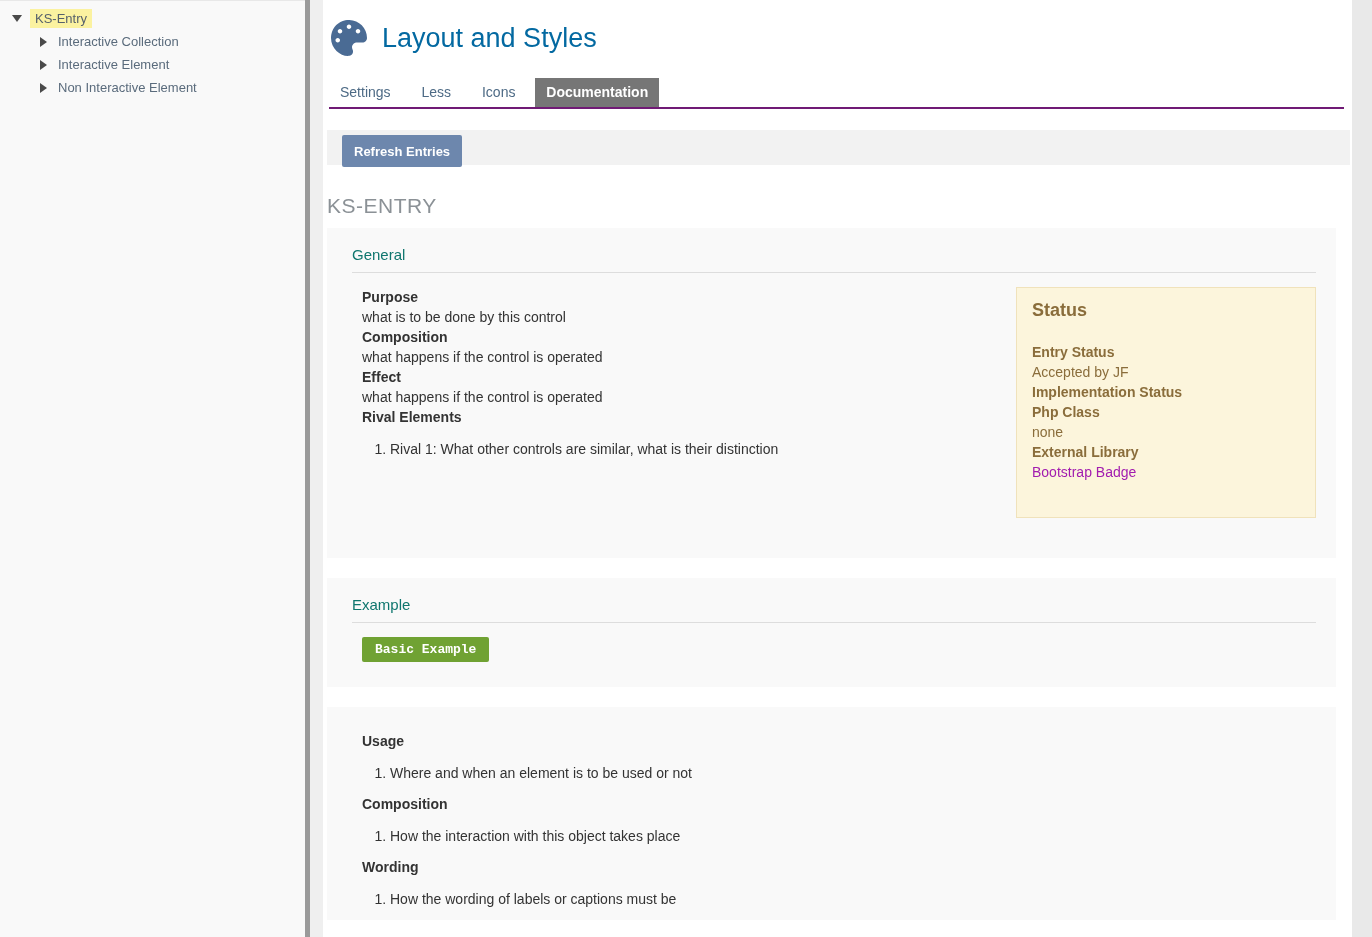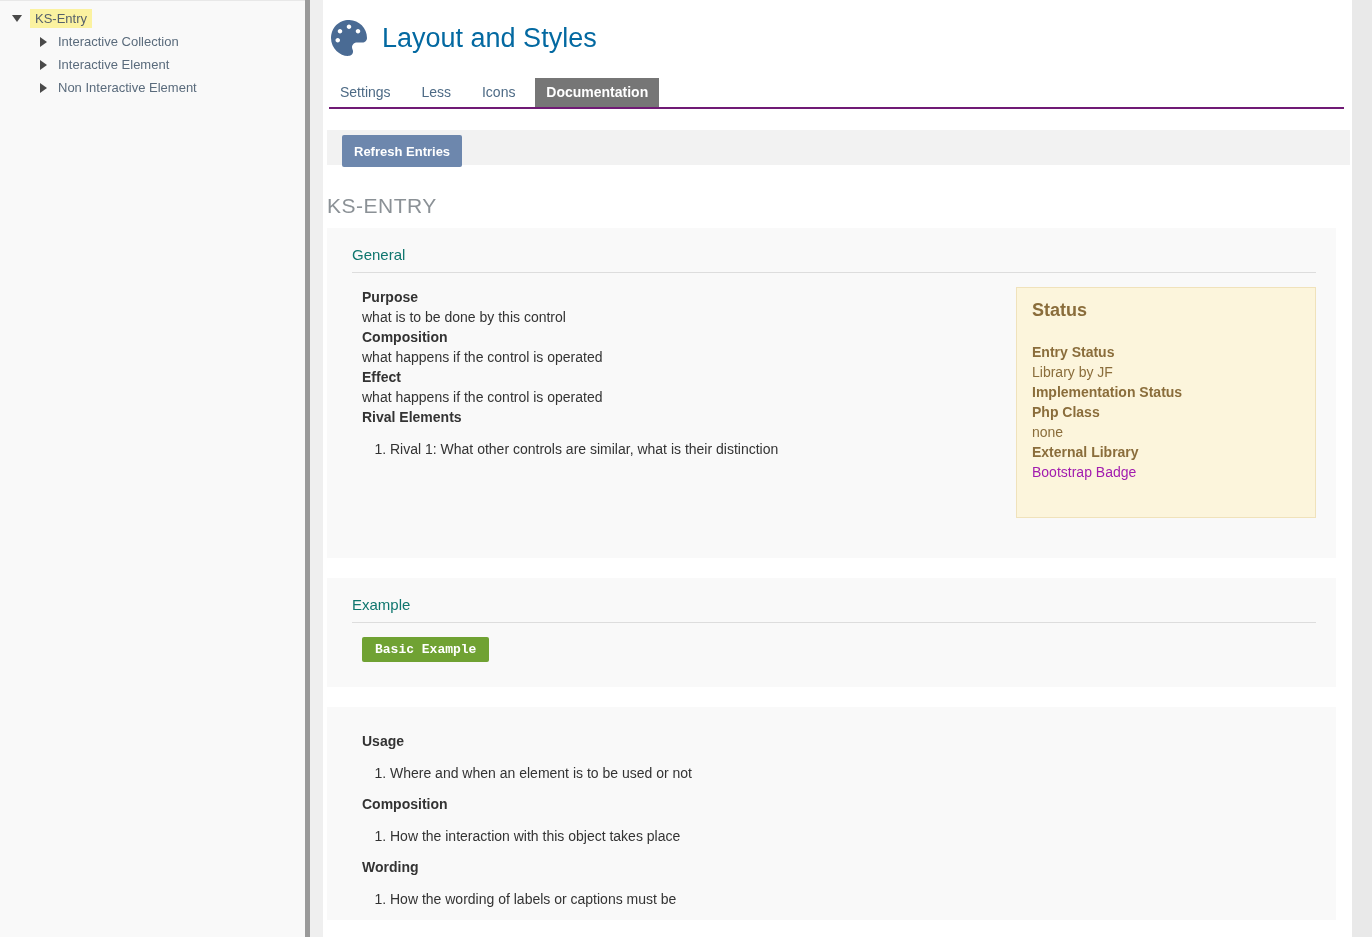--- a/index.html
+++ b/index.html
@@ -156,21 +156,21 @@
     <h2 class="entry-title">KS-ENTRY</h2>
 
     <section class="panel general">
       <h3 class="panel-title">General</h3>
       <div class="panel-body">
 
         <aside class="status-box">
           <h4 class="status-title">Status</h4>
           <dl>
             <dt>Entry Status</dt>
-            <dd>Library by JF</dd>
+            <dd>Accepted by JF</dd>
             <dt>Implementation Status</dt>
             <dt>Php Class</dt>
             <dd>none</dd>
             <dt>External Library</dt>
             <dd class="link">Bootstrap Badge</dd>
           </dl>
         </aside>
 
         <dl class="doc-dl">
           <dt>Purpose</dt>

